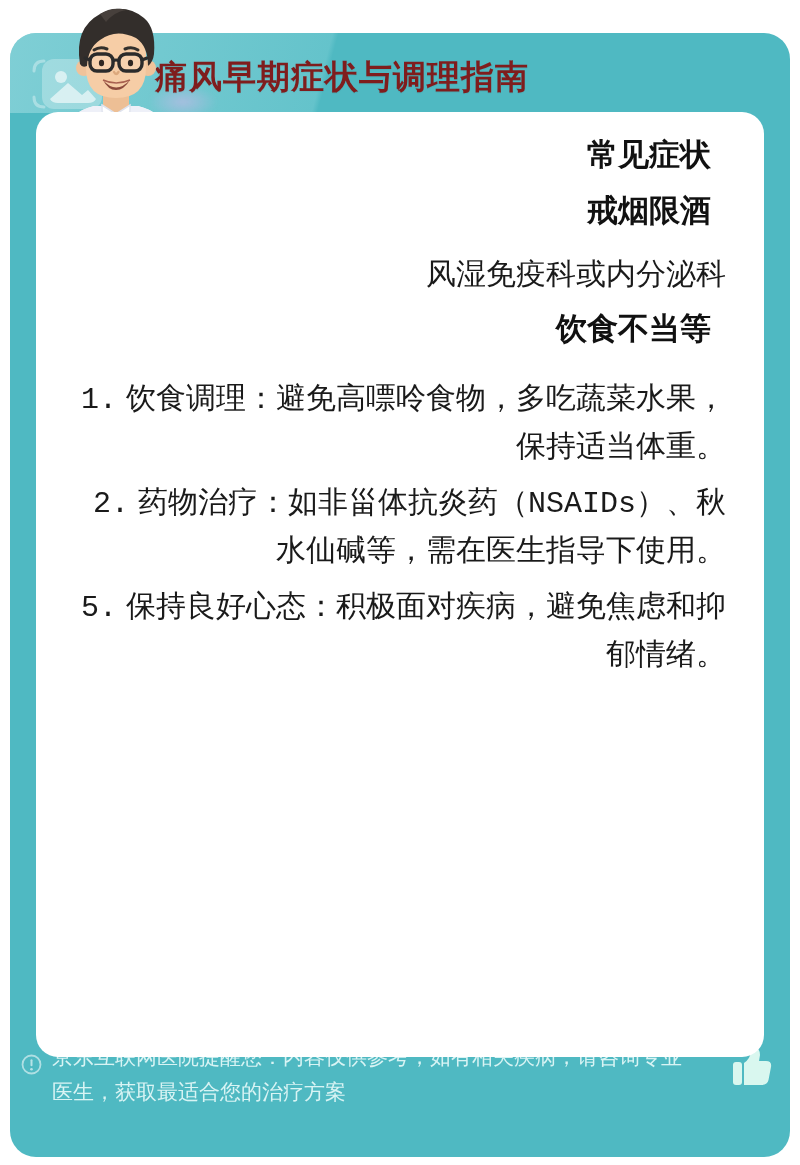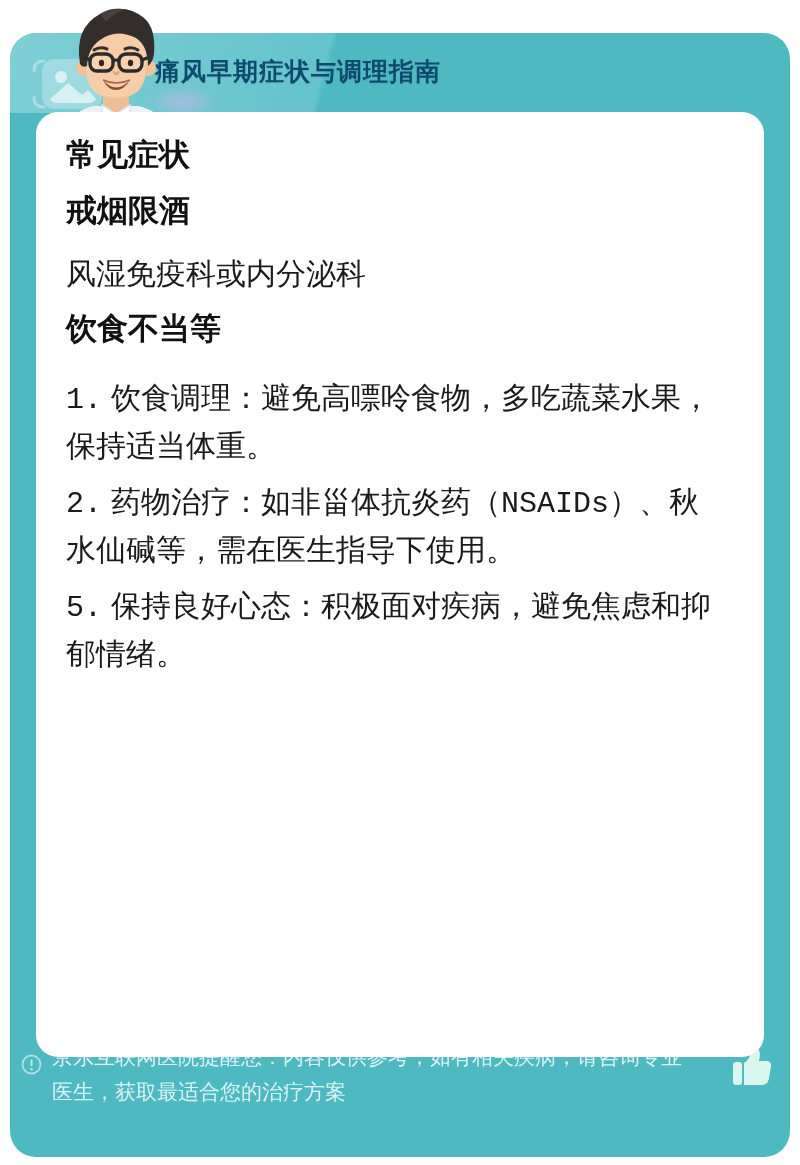--- a/index.html
+++ b/index.html
@@ -24,32 +24,33 @@
   }
   .lavender-blob {
     position:absolute; left:138px; top:52px; width:70px; height:34px;
     background:radial-gradient(ellipse at center, rgba(197,186,232,0.65), rgba(197,186,232,0) 70%);
     filter:blur(2px);
   }
   .pic-badge { position:absolute; left:18px; top:18px; width:86px; height:66px; }
   
   .main-title {
     position:absolute; left:145px; top:22px; width:560px;
-    color:#0c4a6e; font-size:25px; font-weight:700; letter-spacing:1px;
+    color:#7f1d1d; font-size:33px; font-weight:700; letter-spacing:1px;
     text-shadow:0 1px 1px rgba(0,0,0,0.06);
     white-space:nowrap;
   }
   
   .avatar { position:absolute; left:42px; top:2px; width:148px; height:152px; z-index:3; }
   
   .card {
     position:absolute; left:36px; top:112px; width:728px; height:945px;
     background:#ffffff; border-radius:22px; z-index:4;
     padding:26px 53px 0 30px; overflow:hidden;
     color:#161616;
+    text-align:right;
   }
   .card h2 {
     font-size:31px; line-height:34px; font-weight:700; color:#111111;
     margin:14px 0 22px;
   }
   .card h2:first-child { margin-top:0; }
   .card p {
     font-family:"Liberation Serif","DejaVu Serif",serif;
     font-size:30px; line-height:48px; color:#1a1a1a;
     margin:0 0 14px; width:660px;

